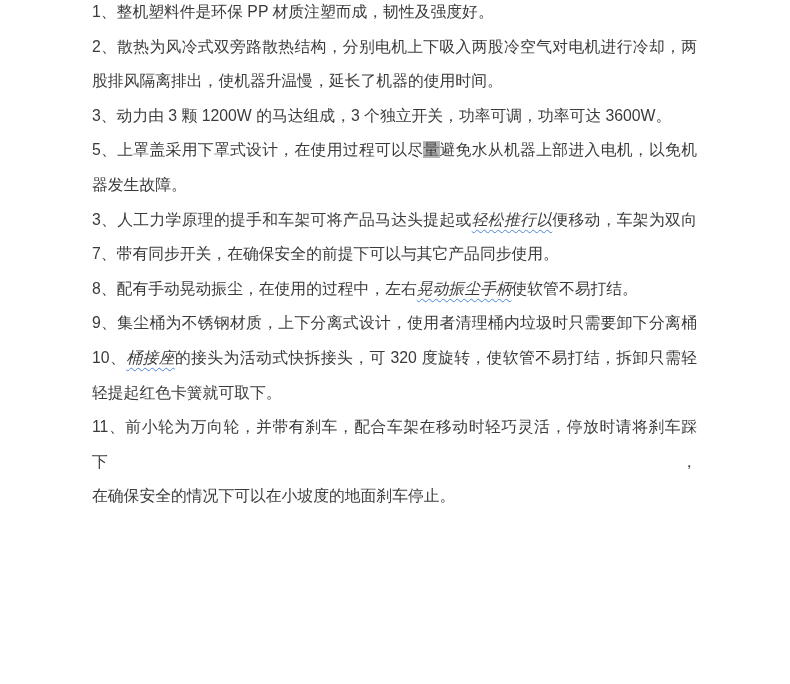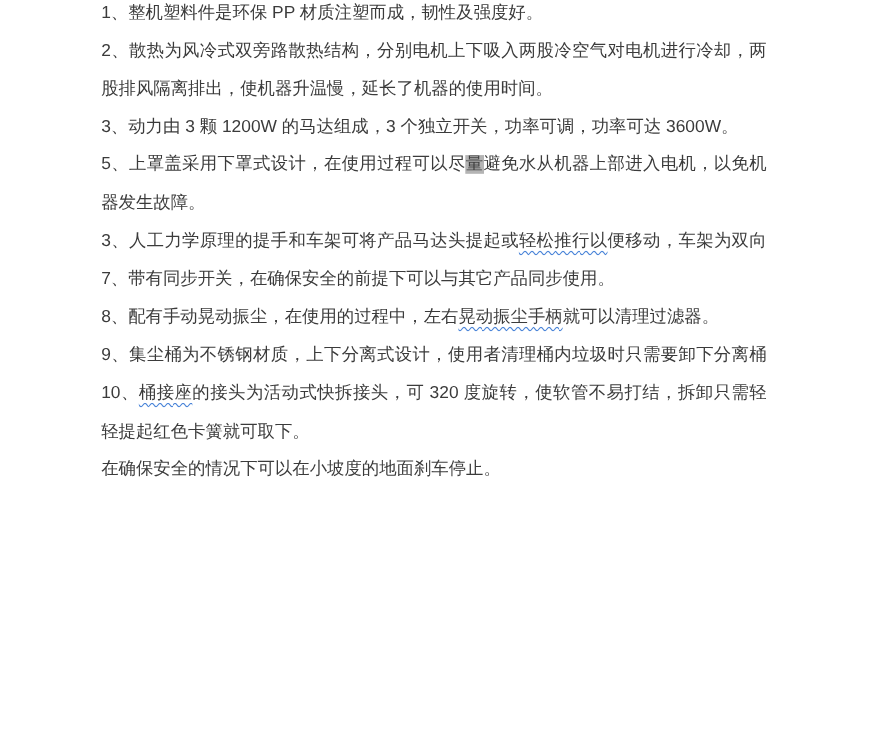--- a/index.html
+++ b/index.html
@@ -31,20 +31,21 @@
     text-align: justify;
     text-align-last: justify;
   }
   .wavy {
     text-decoration-line: underline;
     text-decoration-style: wavy;
     text-decoration-color: var(--wavy-color, #4a84d8);
     text-decoration-thickness: 1px;
     text-underline-offset: 4px;
     text-decoration-skip-ink: none;
+    font-style: italic;
   }
   .hl {
     background-color: var(--highlight-color, #b4b4b4);
   }
 </style>
 </head>
 <body style="background: rgb(255, 255, 255);">
 
 <div class="doc">
   <div>
@@ -62,26 +63,27 @@
         <div class="line justify"><span>5、上罩盖采用下罩式设计，在使用过程可以尽</span><span class="hl">量</span><span>避免水从机器上部进入电机，以免机</span></div>
         <div class="line"><span>器发生故障。</span></div>
       </div>
       <div>
         <div class="line justify"><span>3、人工力学原理的提手和车架可将产品马达头提起或</span><span class="wavy">轻松推行以</span><span>便移动，车架为双向</span></div>
       </div>
       <div>
         <div class="line"><span>7、带有同步开关，在确保安全的前提下可以与其它产品同步使用。</span></div>
       </div>
       <div>
-        <div class="line"><span>8、配有手动晃动振尘，在使用的过程中，左右</span><span class="wavy">晃动振尘手柄</span><span>就可以清理过滤器。</span></div>
+        <div class="line"><span>8、配有手动晃动振尘，在使用的过程中，左右</span><span class="wavy">晃动振尘手柄</span><span>使软管不易打结。</span></div>
       </div>
       <div>
         <div class="line justify"><span>9、集尘桶为不锈钢材质，上下分离式设计，使用者清理桶内垃圾时只需要卸下分离桶</span></div>
       </div>
       <div>
         <div class="line justify"><span>10、</span><span class="wavy">桶接座</span><span>的接头为活动式快拆接头，可 320 度旋转，使软管不易打结，拆卸只需轻</span></div>
         <div class="line"><span>轻提起红色卡簧就可取下。</span></div>
       </div>
       <div>
+        <div class="line justify"><span>11、前小轮为万向轮，并带有刹车，配合车架在移动时轻巧灵活，停放时请将刹车踩下，</span></div>
         <div class="line"><span>在确保安全的情况下可以在小坡度的地面刹车停止。</span></div>
       </div>
     </div>
 </div>
 
 </body></html>

